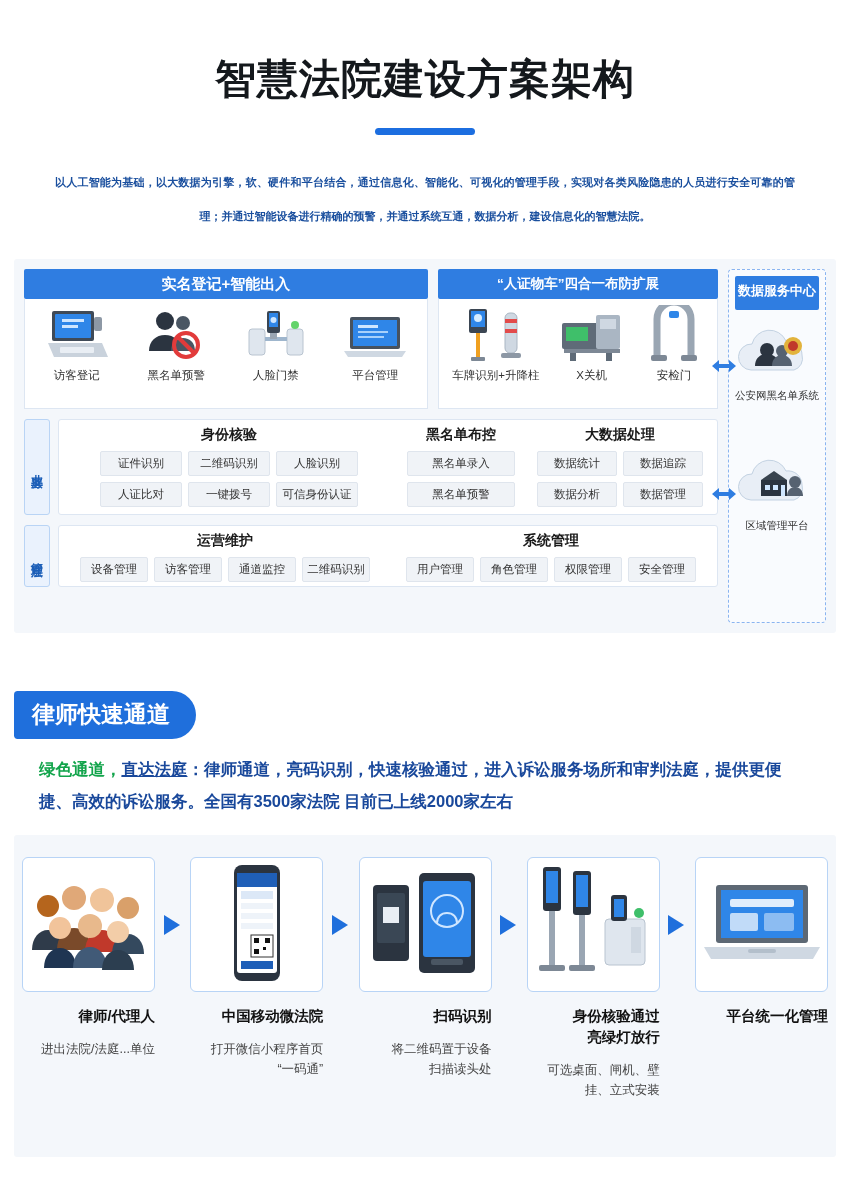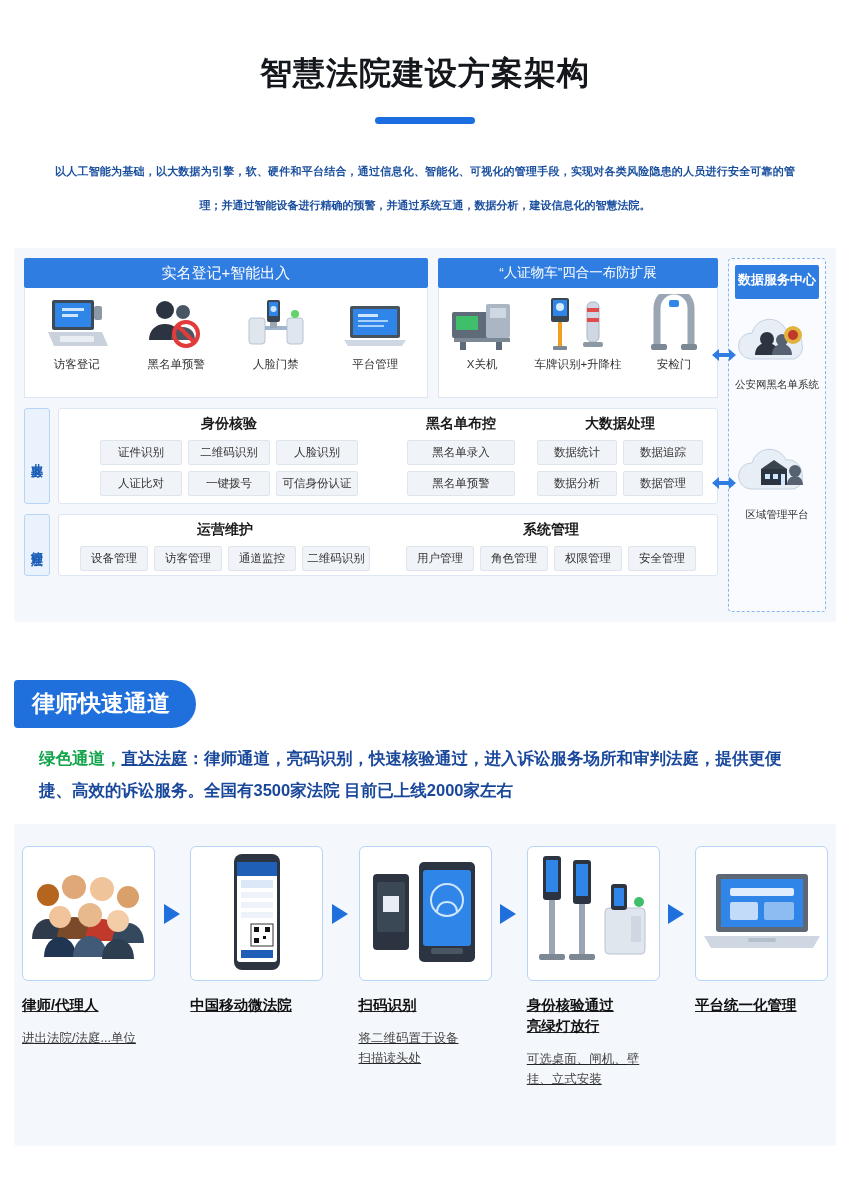--- a/index.html
+++ b/index.html
@@ -8,21 +8,21 @@
     background: #ffffff;
     font-family: "Liberation Sans", sans-serif;
     color: #222;
     overflow: hidden;
   }
   .page { position: relative; width: 850px; height: 1197px; }
 
   
   .title {
     text-align: center;
-    font-size: 32px;
+    font-size: 41px;
     font-weight: bold;
     color: #14181c;
     letter-spacing: 1px;
     padding-top: 52px;
   }
   .title-underline {
     width: 100px; height: 7px;
     background: #1c6ee0;
     border-radius: 4px;
     margin: 21px auto 0;
@@ -56,21 +56,21 @@
     border: 1px dashed #8ab4f0;
     border-radius: 4px;
     background: #f9fbfe;
     position: relative;
   }
 
   .hdr {
     background: #2f7de1;
     color: #fff;
     font-size: 15px;
-    font-weight: normal;
+    font-weight: bold;
     text-align: center;
     height: 30px;
     line-height: 30px;
     border-radius: 2px;
   }
   .row-top { display: flex; gap: 10px; }
   .panel-a { width: 404px; }
   .panel-b { width: 280px; }
   .panel-body {
     background: #fff;
@@ -176,21 +176,21 @@
   .flow {
     margin: 18px 14px 0;
     background: #f4f7fb;
     border-radius: 3px;
     height: 322px;
     padding: 22px 8px 10px;
     display: flex;
     align-items: flex-start;
     justify-content: space-between;
   }
-  .step { width: 133px; text-align: left; text-decoration: underline; }
+  .step { width: 133px; text-align: right; }
   .card {
     height: 135px;
     background: #fff;
     border: 1px solid #b8d4f6;
     border-radius: 6px;
     display: flex; align-items: center; justify-content: center;
     overflow: hidden;
   }
   .step-title {
     margin-top: 14px;
@@ -292,51 +292,51 @@
                 </svg>
               </div>
               <div class="lbl">平台管理</div>
             </div>
           </div>
         </div>
 
         <div class="panel-b">
           <div class="hdr" style="font-size:13.5px;">“人证物车”四合一布防扩展</div>
           <div class="panel-body">
-
-            <div class="item" style="width:30%">
-              <div class="ico">
-                <svg width="72" height="60" viewBox="0 0 72 60">
-                  <rect x="6" y="18" width="40" height="26" rx="2" fill="#5f6b78"></rect>
-                  <rect x="10" y="22" width="22" height="14" fill="#3fbf6a"></rect>
-                  <rect x="40" y="10" width="24" height="34" rx="2" fill="#aab6c3"></rect>
-                  <rect x="44" y="14" width="16" height="10" fill="#cfd8e2"></rect>
-                  <rect x="8" y="44" width="56" height="4" fill="#7d8895"></rect>
-                  <rect x="14" y="48" width="6" height="8" fill="#5f6b78"></rect>
-                  <rect x="50" y="48" width="6" height="8" fill="#5f6b78"></rect>
-                </svg>
-              </div>
-              <div class="lbl">X关机</div>
-            </div>
 
             <div class="item" style="width:40%">
               <div class="ico">
                 <svg width="86" height="60" viewBox="0 0 86 60">
                   <rect x="16" y="4" width="18" height="24" rx="2" fill="#3b4653"></rect>
                   <rect x="18" y="6" width="14" height="16" fill="#2f86e8"></rect>
                   <circle cx="25" cy="13" r="4" fill="#d6ecff"></circle>
                   <rect x="23" y="28" width="4" height="26" fill="#f0a020"></rect>
                   <rect x="18" y="52" width="14" height="4" rx="1" fill="#7d8895"></rect>
                   <rect x="52" y="8" width="12" height="40" rx="5" fill="#cfd8e2" stroke="#aab6c3"></rect>
                   <rect x="52" y="14" width="12" height="4" fill="#e24b4b"></rect>
                   <rect x="52" y="24" width="12" height="4" fill="#e24b4b"></rect>
                   <rect x="48" y="48" width="20" height="5" rx="2" fill="#8d98a5"></rect>
                 </svg>
               </div>
               <div class="lbl">车牌识别+升降柱</div>
+            </div>
+
+            <div class="item" style="width:30%">
+              <div class="ico">
+                <svg width="72" height="60" viewBox="0 0 72 60">
+                  <rect x="6" y="18" width="40" height="26" rx="2" fill="#5f6b78"></rect>
+                  <rect x="10" y="22" width="22" height="14" fill="#3fbf6a"></rect>
+                  <rect x="40" y="10" width="24" height="34" rx="2" fill="#aab6c3"></rect>
+                  <rect x="44" y="14" width="16" height="10" fill="#cfd8e2"></rect>
+                  <rect x="8" y="44" width="56" height="4" fill="#7d8895"></rect>
+                  <rect x="14" y="48" width="6" height="8" fill="#5f6b78"></rect>
+                  <rect x="50" y="48" width="6" height="8" fill="#5f6b78"></rect>
+                </svg>
+              </div>
+              <div class="lbl">X关机</div>
             </div>
 
             <div class="item" style="width:30%">
               <div class="ico">
                 <svg width="58" height="60" viewBox="0 0 58 60">
                   <path d="M12 54V14a17 17 0 0 1 34 0v40" fill="none" stroke="#9aa6b3" stroke-width="7"></path>
                   <rect x="6" y="50" width="16" height="6" rx="2" fill="#7d8895"></rect>
                   <rect x="36" y="50" width="16" height="6" rx="2" fill="#7d8895"></rect>
                   <rect x="24" y="6" width="10" height="7" rx="2" fill="#2f86e8"></rect>
                 </svg>
@@ -507,20 +507,22 @@
             <rect x="33" y="74" width="22" height="22" fill="#ffffff" stroke="#333"></rect>
             <rect x="36" y="77" width="5" height="5" fill="#111"></rect>
               <rect x="47" y="77" width="5" height="5" fill="#111"></rect>
             <rect x="36" y="88" width="5" height="5" fill="#111"></rect>
               <rect x="45" y="86" width="3" height="3" fill="#111"></rect>
             <rect x="23" y="100" width="32" height="8" fill="#1f5fb8"></rect>
           </svg>
         </div>
       </div>
       <div class="step-title">中国移动微法院</div>
+      <div class="step-sub" style="white-space:pre-line;">打开微信小程序首页
+“一码通”</div>
     </div>
 
     <div class="chev">
       <svg width="22" height="24" viewBox="0 0 22 24">
           <path d="M2 2l16 10L2 22z" fill="#1f6fdc"></path>
         </svg>
     </div>
 
     <div class="step">
       <div class="card">

